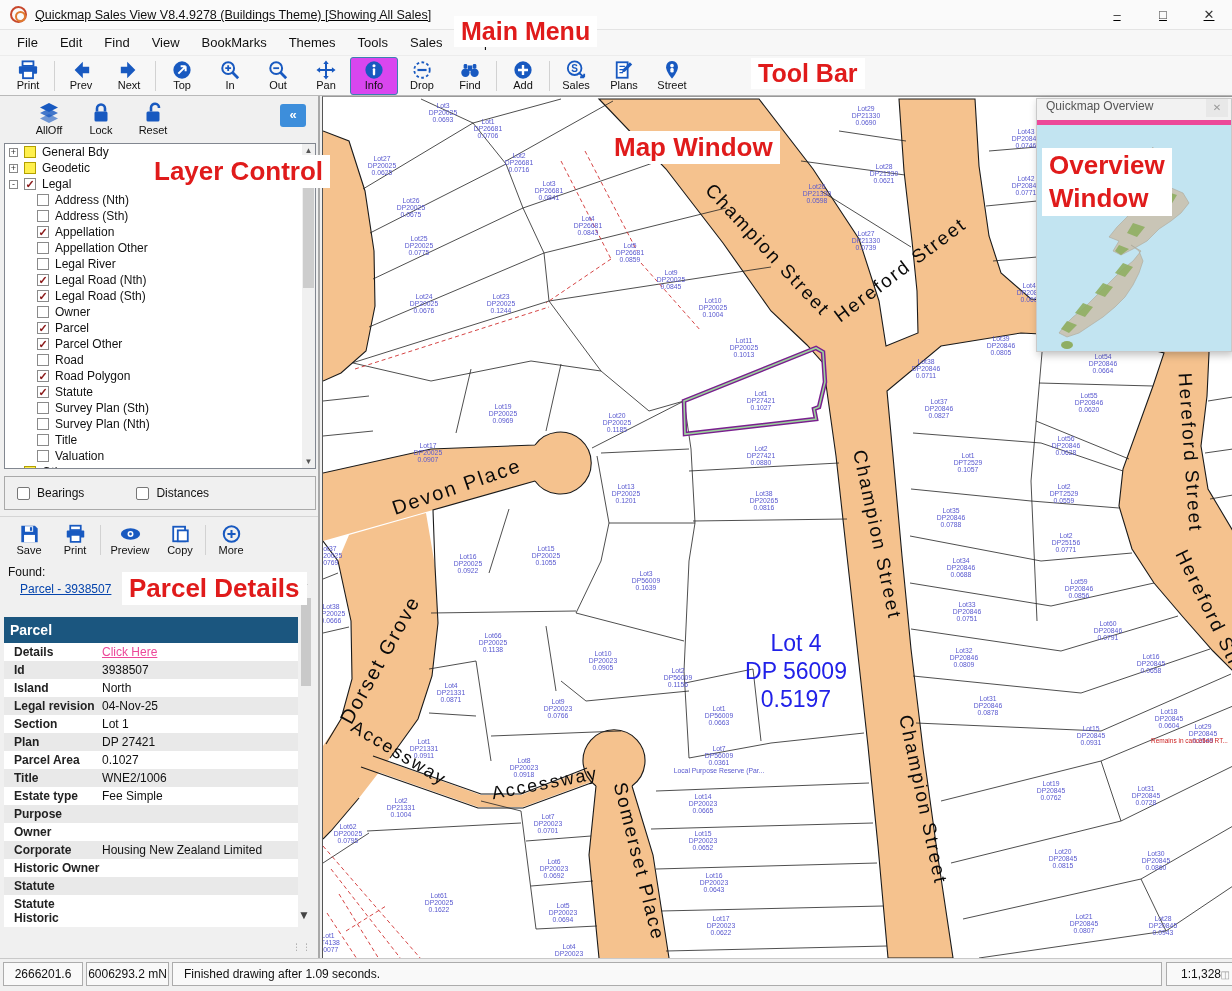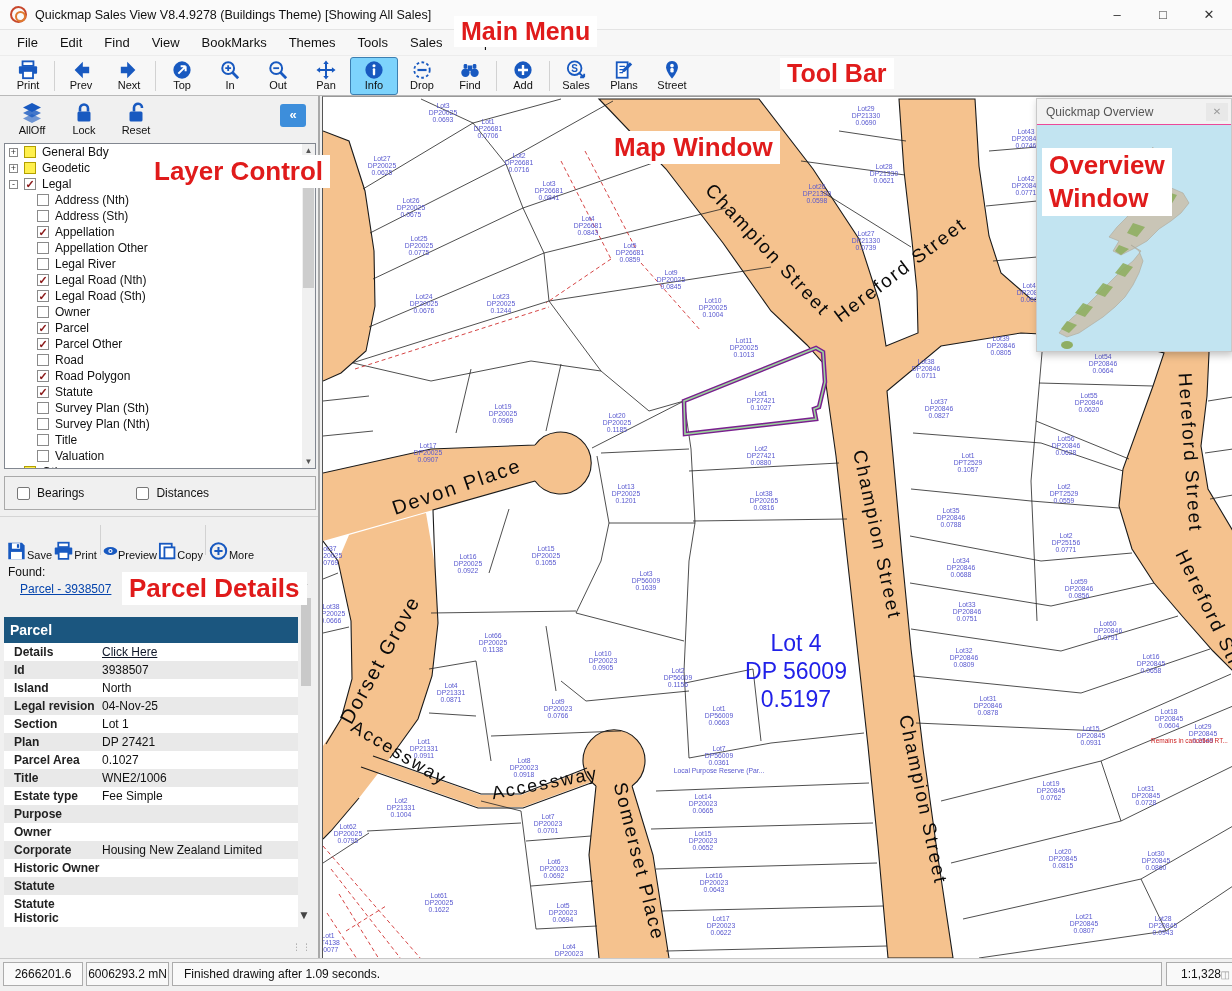--- a/index.html
+++ b/index.html
@@ -1,91 +1,91 @@
 <!DOCTYPE html>
 <html><head>
 <meta charset="utf-8">
 <style>
   * { margin:0; padding:0; box-sizing:border-box; }
   html,body { width:1232px; height:991px; }
   body { font-family:"Liberation Sans", sans-serif; background:#fff; position:relative; overflow:hidden; }
   #app { position:absolute; left:0; top:0; width:1232px; height:991px; background:#F0F0F0; outline:1px solid #7a7a7a; }
 
   
-  #titlebar { position:absolute; left:0; top:0; width:1232px; height:30px; background:#FAFAFA; border-bottom:1px solid #E4E4E4; display:flex; align-items:center; }
+  #titlebar { position:absolute; left:0; top:0; width:1232px; height:30px; background:#FAFAFA; border-bottom:1px solid #E4E4E4; display:flex; align-items:center;text-decoration:underline; }
   #app-icon { width:17px; height:17px; border-radius:50%; border:2px solid #C8472B; margin:0 8px 0 10px; position:relative; }
   #app-icon::after { content:""; position:absolute; left:3px; top:3px; width:7px; height:7px; border-radius:50%; border:2px solid #E07B2F; }
   #title-text { font-size:12.5px; color:#111; }
   #win-controls { margin-left:auto; display:flex; height:30px; }
   .win-btn { width:46px; height:30px; display:flex; align-items:center; justify-content:center; font-size:13px; color:#333; }
 
   
   #menubar { position:absolute; left:0; top:30px; width:1232px; height:26px; background:#F7F7F7; display:flex; align-items:center; padding-left:6px; border-bottom:1px solid #ECECEC; }
   .menu-item { font-size:13px; color:#111; padding:16px 11px; }
 
   
   #toolbar { position:absolute; left:0; top:56px; width:1232px; height:40px; background:#F7F7F7; border-bottom:1px solid #B9B9B9; display:flex; align-items:center; padding-left:4px; }
   .tb-btn { width:48px; height:38px; display:flex; flex-direction:column; align-items:center; justify-content:center; border:1px solid transparent; border-radius:3px; }
   .tb-btn svg { width:22px; height:20px; }
   .tb-btn .lbl { font-size:11px; color:#111; margin-top:0px; line-height:11px; }
-  .tb-btn.active { border:1px solid #3C7FB1; background:#7dd3fc; }
+  .tb-btn.active { border:1px solid #3C7FB1; background:#d946ef; }
   .tb-sep { width:1px; height:30px; background:#D2D2D2; margin:0 2px; }
 
   
   #leftpanel { position:absolute; left:0; top:96px; width:320px; height:862px; background:#F0F0F0; border-right:2px solid #A9A9A9; }
-  #layer-toolbar { position:absolute; left:0; top:2px; width:318px; height:44px; display:flex; padding-left:6px; }
+  #layer-toolbar { position:absolute; left:0; top:2px; width:318px; height:44px; display:flex; padding-left:23px; }
   .lp-btn { width:52px; height:42px; display:flex; flex-direction:column; align-items:center; justify-content:center; }
   .lp-btn svg { width:22px; height:22px; }
   .lp-btn .lbl { font-size:11px; color:#111; }
   #collapse-btn { position:absolute; right:12px; top:8px; width:26px; height:23px; background:#3D8EDB; border-radius:3px; color:#fff; font-size:13px; text-align:center; line-height:22px; font-weight:bold; }
 
   #treebox { position:absolute; left:4px; top:47px; width:312px; height:326px; background:#fff; border:1px solid #828790; overflow:hidden; }
   .tree-row { height:16px; display:flex; align-items:center; font-size:12px; color:#111; white-space:nowrap; }
   .tree-exp { width:9px; height:9px; border:1px solid #888; background:#fff; font-size:9px; line-height:7px; text-align:center; margin-left:4px; color:#333; flex:none; }
   .tree-folder { width:12px; height:12px; background:#FFF04D; border:1px solid #B3A000; margin-left:6px; flex:none; }
   .tree-check { width:12px; height:12px; border:1px solid #8a8a8a; background:#fff; margin-left:6px; flex:none; font-size:11px; line-height:11px; text-align:center; color:#8B1A1A; font-weight:bold; }
   .tree-lbl { margin-left:6px;text-align:center; }
   #tree-scroll { position:absolute; right:0; top:0; width:13px; height:324px; background:#F0F0F0; }
   #tree-thumb { position:absolute; left:1px; top:14px; width:11px; height:130px; background:#CDCDCD; }
   .scr-arrow { position:absolute; left:0; width:13px; height:13px; font-size:8px; color:#555; text-align:center; line-height:13px; }
 
   #optionsbox { position:absolute; left:4px; top:380px; width:312px; height:34px; background:#F0F0F0; border:1px solid #A9A9A9; display:flex; align-items:center; }
   .opt-check { width:13px; height:13px; border:1px sol id #777; border:1px solid #777; border-radius:2px; background:#fff; }
   .opt-lbl { font-size:12px; color:#111; margin-left:7px; }
 
   #parcel-toolbar { position:absolute; left:0px; top:420px; width:318px; height:46px; border-top:1px solid #D5D5D5; display:flex; align-items:center; padding-left:6px; }
-  .pp-btn { display:flex; flex-direction:row; align-items:flex-end; justify-content:center; width:46px; height:42px; }
+  .pp-btn { display:flex; flex-direction:column; align-items:center; justify-content:center; width:46px; height:42px; }
   .pp-btn svg { width:21px; height:20px; }
   .pp-btn .lbl { font-size:11px; color:#111; }
 
   #found-label { position:absolute; left:8px; top:469px; font-size:12px; color:#111; }
   #found-link { position:absolute; left:20px; top:486px; font-size:12px; color:#0645AD; text-decoration:underline; }
   #pd-up { position:absolute; right:8px; top:478px; font-size:12px; color:#444; }
   #pd-down { position:absolute; right:8px; top:812px; font-size:12px; color:#444; }
   #pd-track { position:absolute; right:6px; top:496px; width:12px; height:312px; background:#F0F0F0; }
   #pd-thumb { position:absolute; left:1px; top:6px; width:10px; height:88px; background:#C9C9C9; }
 
   #parcel-table { position:absolute; left:4px; top:521px; width:294px; }
   #pt-header { height:26px; background:#1B567F; color:#fff; font-weight:bold; font-size:14px; line-height:26px; padding-left:6px; }
   .pt-row { display:flex; font-size:12px; }
   .pt-row.odd { background:#fff; }
   .pt-row.even { background:#E9E9E9; }
   .pt-label { width:96px; font-weight:bold; color:#222; padding:2px 0 2px 10px; line-height:14px; }
   .pt-value { flex:1; color:#111; padding:2px 0 2px 2px; line-height:14px; }
-  .pt-value.link { color:#0f172a; text-decoration:underline; }
+  .pt-value.link { color:#ec4899; text-decoration:underline; }
   #panel-footer { position:absolute; left:0; top:844px; width:318px; height:16px; background:#F0F0F0; }
   #panel-grip { position:absolute; right:6px; top:2px; color:#999; font-size:9px; letter-spacing:1px; }
 
   
   #mapwin { position:absolute; left:322px; top:96px; width:910px; height:862px; background:#fff; border-left:1px solid #555; border-top:1px solid #999; }
   #mapsvg { position:absolute; left:0; top:0; }
 
   
   #overview { position:absolute; left:1036px; top:98px; width:196px; height:254px; background:#fff; border:1px solid #C9C9C9; box-shadow:2px 3px 8px rgba(0,0,0,.25); }
-  #ov-title { height:26px; background:#F2F2F2; display:flex; align-items:center; font-size:12px; color:#555; padding-left:9px; border-bottom:1px solid #ec4899;gap:15px; }
+  #ov-title { height:26px; background:#F2F2F2; display:flex; font-size:12px; color:#555; padding-left:9px; border-bottom:5px solid #ec4899;gap:15px; }
   #ov-close { margin-left:auto; width:22px; height:18px; background:#E8E8E8; color:#999; font-size:10px; text-align:center; line-height:18px; margin-right:3px; }
   #ov-body { position:absolute; left:0; top:26px; width:194px; height:226px; background:#C2E4F1; }
 
   
   #statusbar { position:absolute; left:0; top:958px; width:1232px; height:33px; background:#F0F0F0; border-top:1px solid #C9C9C9; }
   .sb-box { position:absolute; top:3px; height:24px; border:1px solid #ACACAC; background:#F9F9F9; font-size:12px; color:#111; line-height:22px; }
   #sb-grip { position:absolute; right:2px; top:10px; color:#9a9a9a; font-size:10px; }
 
   
   .ann { position:absolute; background:#fff; color:#E01B1B; font-weight:bold; padding:1px 7px; white-space:nowrap; z-index:50; }
@@ -666,21 +666,21 @@
 
   <div id="statusbar">
     <div class="sb-box" style="left:3px; width:80px; text-align:center;">2666201.6 mE</div>
     <div class="sb-box" style="left:86px; width:83px; text-align:center;">6006293.2 mN</div>
     <div class="sb-box" style="left:172px; width:990px; padding-left:11px;">Finished drawing after 1.09 seconds.</div>
     <div class="sb-box" style="left:1166px; width:70px; text-align:center;">1:1,328</div>
     <div id="sb-grip">◫</div>
   </div>
 
   <div class="ann" style="left:454px; top:16px; font-size:25px;">Main Menu</div>
-  <div class="ann" style="left:780px; top:58px; font-size:25px;">Tool Bar</div>
+  <div class="ann" style="left:751px; top:58px; font-size:25px;">Tool Bar</div>
   <div class="ann" style="left:607px; top:131px; font-size:26px;">Map Window</div>
   <div class="ann" style="left:147px; top:155px; font-size:26px;">Layer Control</div>
   <div class="ann" style="left:1042px; top:148px; font-size:26px; line-height:33px; z-index:60;">
     <div>Overview</div>
       <div>Window</div>
   </div>
   <div class="ann" style="left:122px; top:572px; font-size:26px;">Parcel Details</div>
 
 </div>
 

